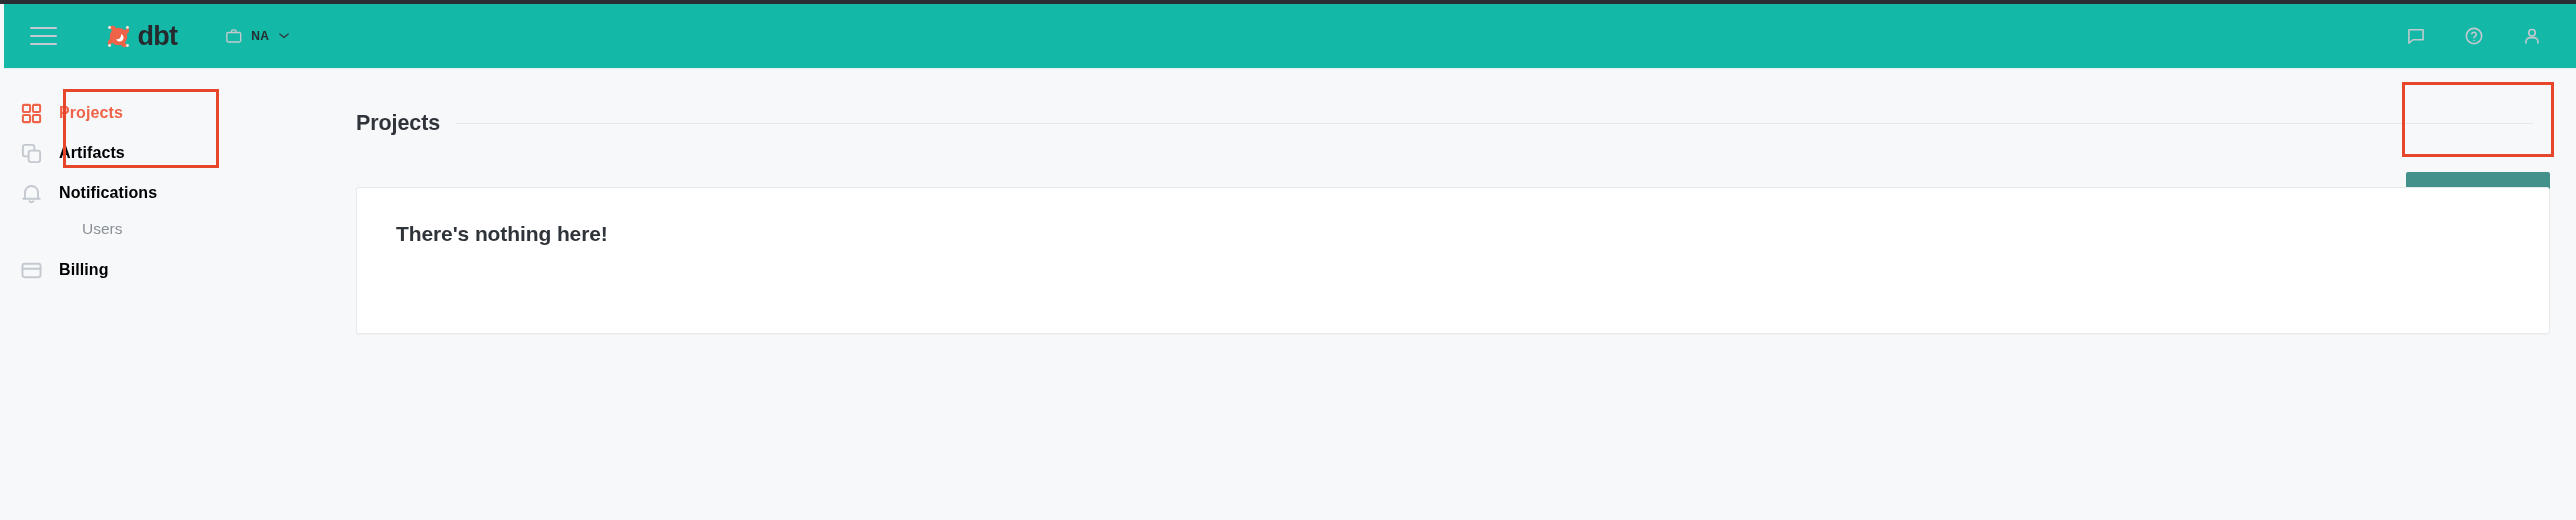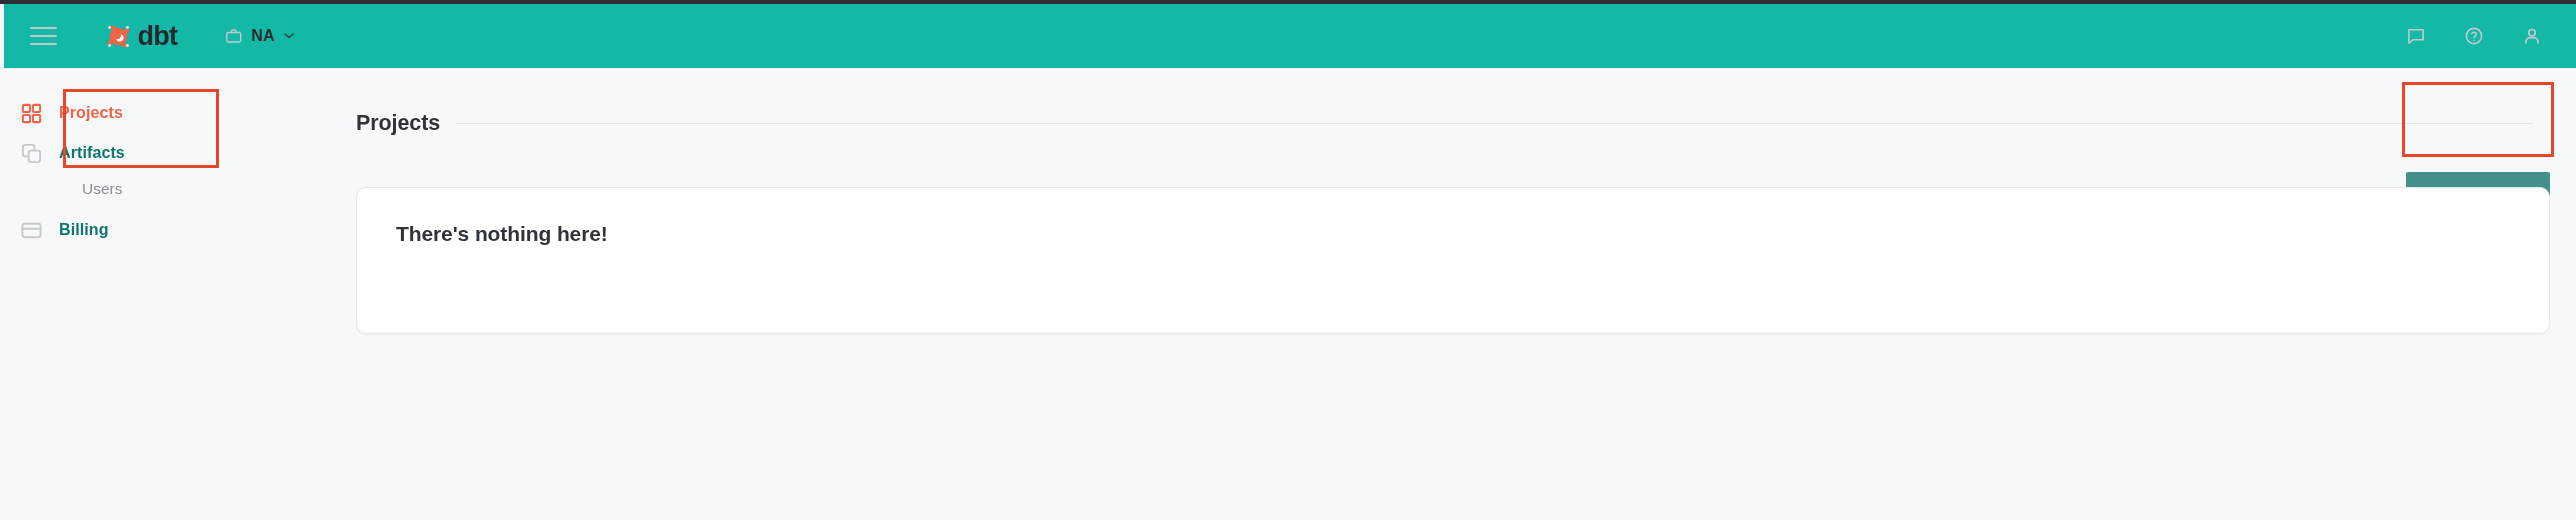--- a/index.html
+++ b/index.html
@@ -74,21 +74,21 @@
 
   .org-switcher {
     margin-left: 48px;
     display: flex;
     align-items: center;
     gap: 8.7px;
     cursor: pointer;
   }
   .org-switcher .briefcase { width: 17.5px; height: 17.5px; display: block; }
   .org-name {
-    font-size: 16px;
+    font-size: 12px;
     font-weight: 700;
     color: #262a2e;
     letter-spacing: 0.1px;
   }
   .chev { width: 12px; height: 7.4px; display: block; }
 
   .header-spacer { flex: 1 1 auto; }
 
   .header-actions {
     display: flex;
@@ -117,21 +117,21 @@
     align-items: center;
     height: 40px;
     padding-left: 20px;
     gap: 16px;
     cursor: pointer;
   }
   .nav-item .nicon { width: 23px; height: 23px; display: block; flex: 0 0 23px; }
   .nav-item .nlabel {
     font-size: 16px;
     font-weight: 700;
-    color: #0f766e;
+    color: #000000;
     letter-spacing: 0.1px;
   }
   .nav-item.active .nlabel { color: #ef6348; }
 
   .nav-sub {
     display: flex;
     align-items: center;
     height: 32px;
     padding-left: 82px;
     cursor: pointer;
@@ -193,21 +193,21 @@
   }
 
   .empty-card {
     position: absolute;
     top: 117px;
     left: 0;
     width: 2194px;
     height: 147px;
     background: #ffffff;
     border: 0.7px solid #e7eaed;
-    border-radius: 10px;
+    border-radius: 3px;
     box-shadow: 0 0.7px 1.3px rgba(30,40,50,0.04);
     padding: 34px 39px;
   }
   .empty-title {
     font-size: 21px;
     font-weight: 700;
     color: #2f343a;
     letter-spacing: -0.1px;
   }
   .empty-body {
@@ -317,20 +317,30 @@
   <div class="nav-item">
     <span>
       <svg class="nicon" viewBox="0 0 24 24" fill="none" stroke="#c3c9cf" stroke-width="2" stroke-linecap="round" stroke-linejoin="round">
         <rect x="3" y="3" width="12" height="12" rx="2.4"></rect>
         <rect x="9" y="9" width="12" height="12" rx="2.4" fill="#f7f8fa"></rect>
       </svg>
     </span>
     <span class="nlabel">Artifacts</span>
   </div>
 
+  <div class="nav-item">
+    <span>
+      <svg class="nicon" viewBox="0 0 24 24" fill="none" stroke="#c3c9cf" stroke-width="2" stroke-linecap="round" stroke-linejoin="round">
+        <path d="M5.2 17.2V11a6.8 6.8 0 0 1 13.6 0v6.2"></path>
+        <line x1="3.4" y1="17.4" x2="20.6" y2="17.4"></line>
+        <path d="M10 20a2.2 2.2 0 0 0 4 0"></path>
+      </svg>
+    </span>
+    <span class="nlabel">Notifications</span>
+  </div>
 
 
   <div class="nav-sub">
     <span class="slabel">Users</span>
   </div>
 
 
   <div class="nav-item" style="margin-top:5.4px;align-items:center;">
     <span>
       <svg class="nicon" viewBox="0 0 24 24" fill="none" stroke="#c3c9cf" stroke-width="2" stroke-linecap="round" stroke-linejoin="round">

